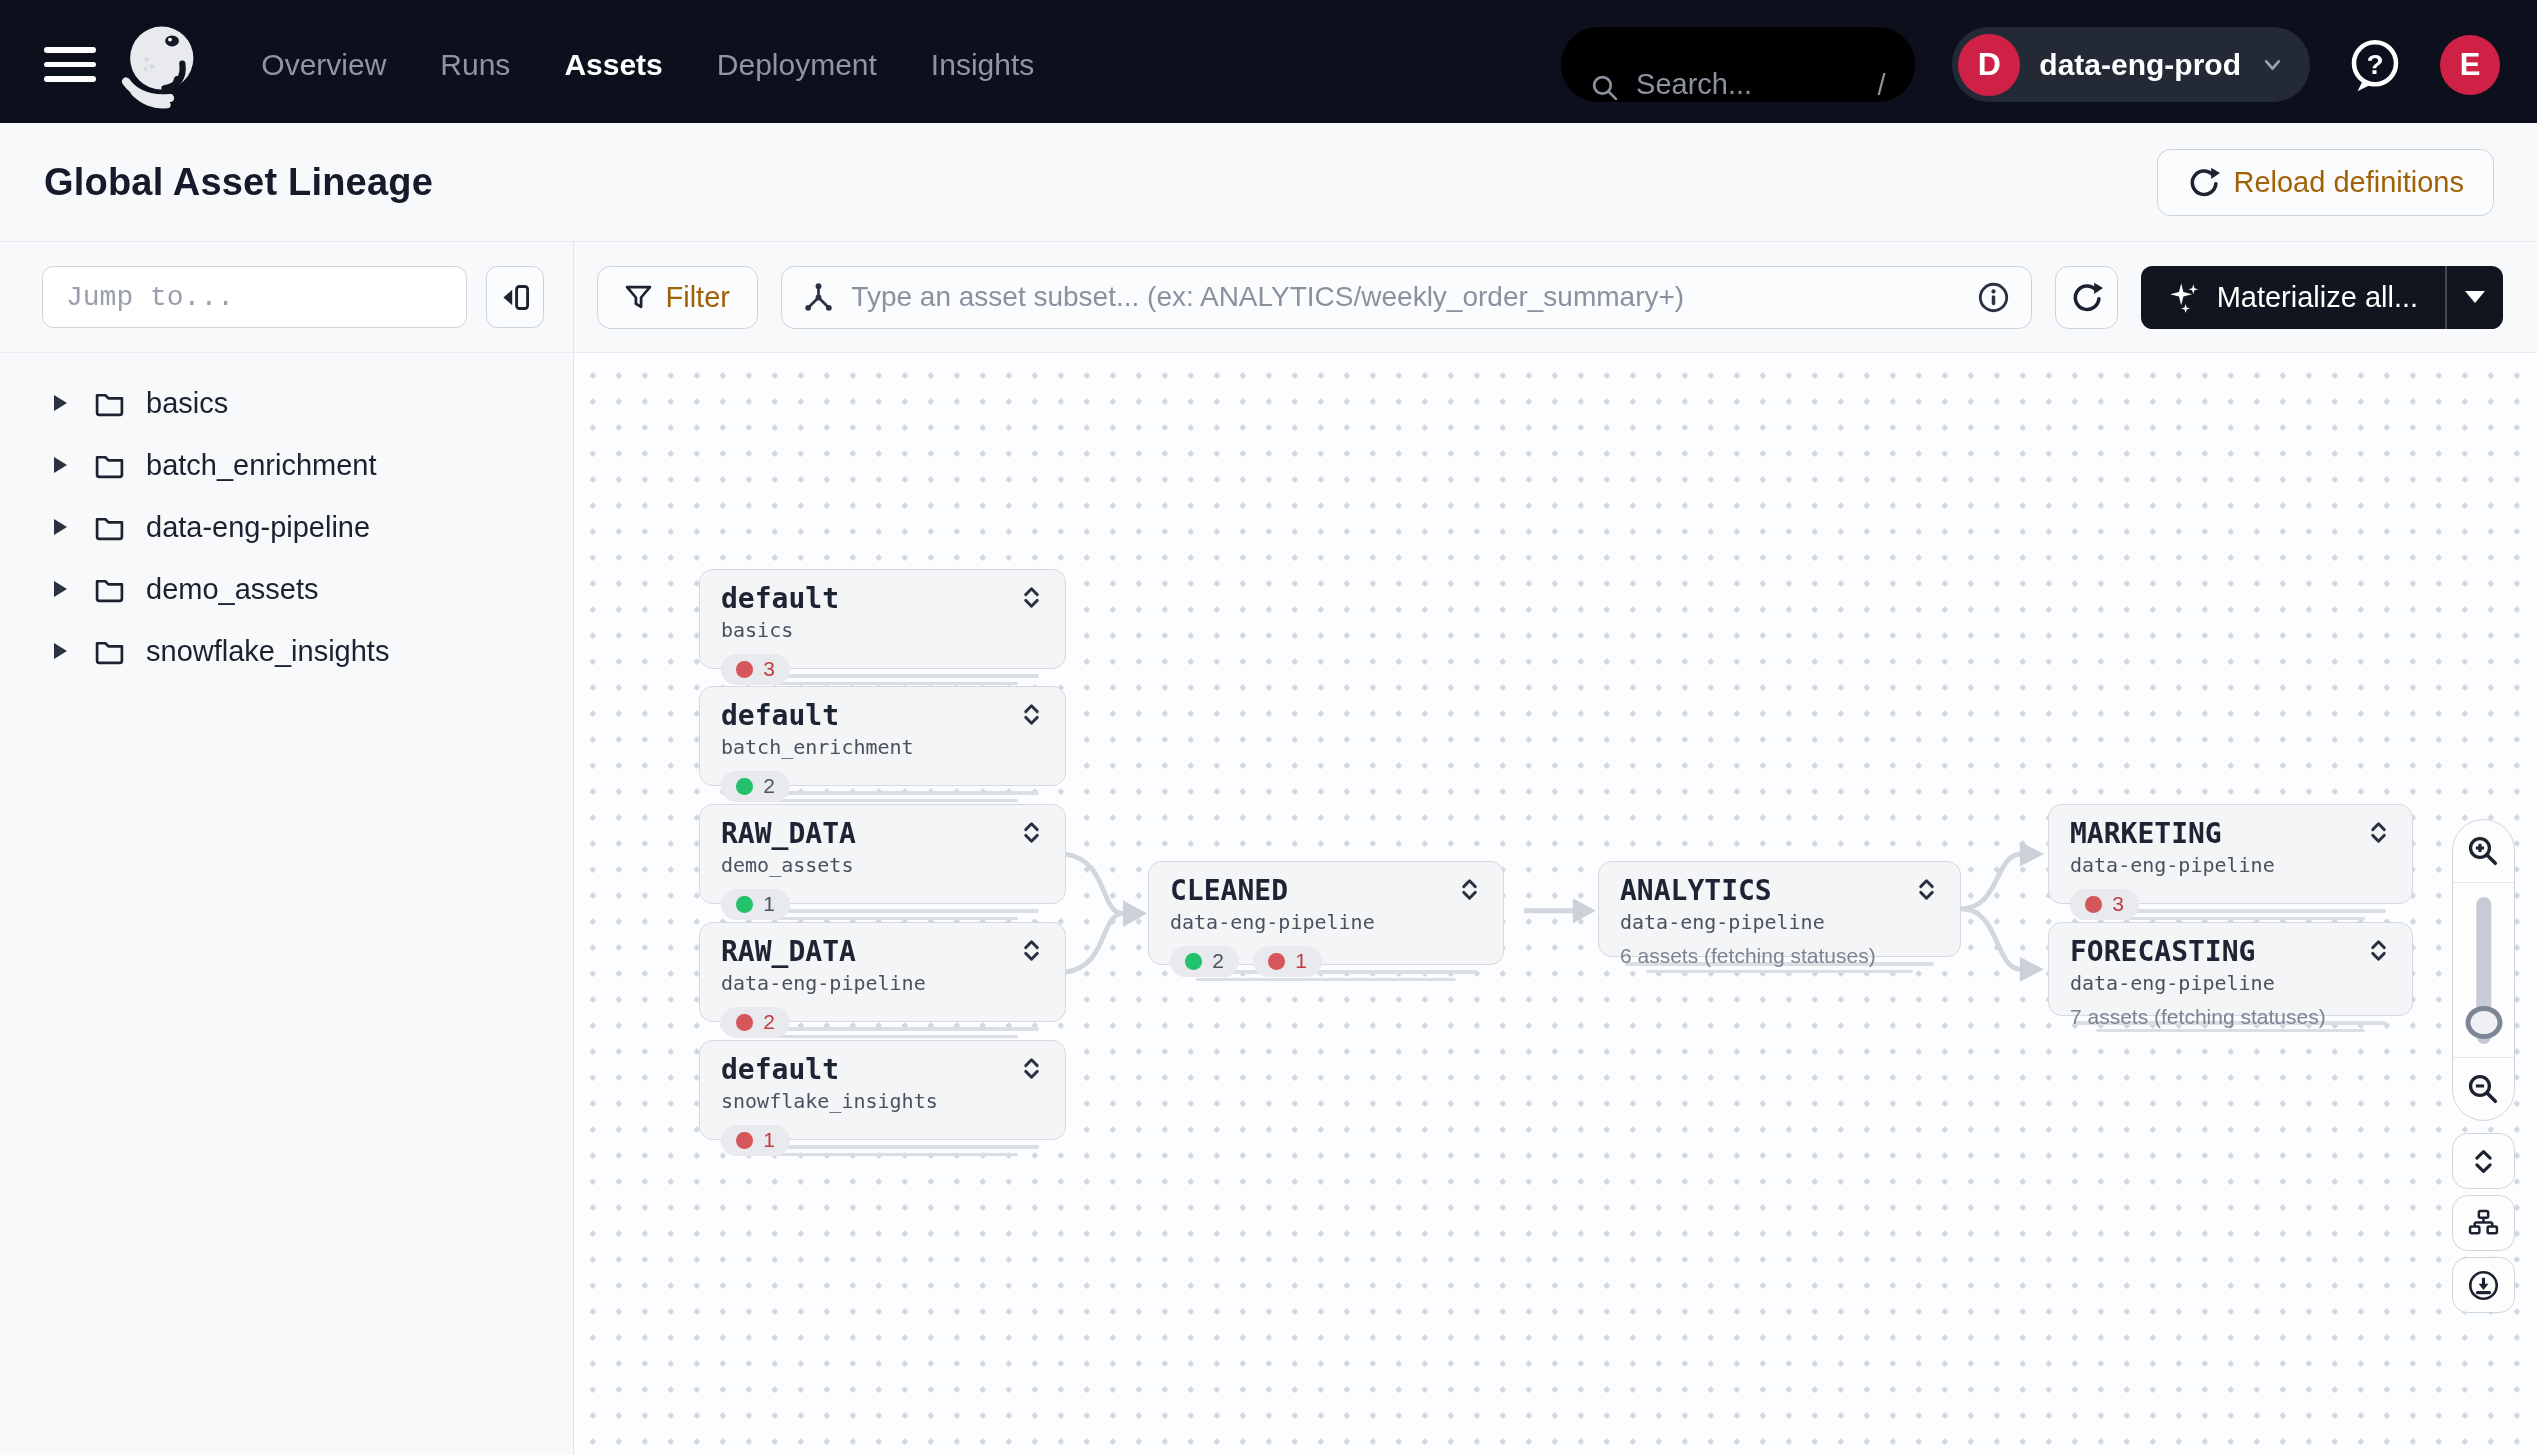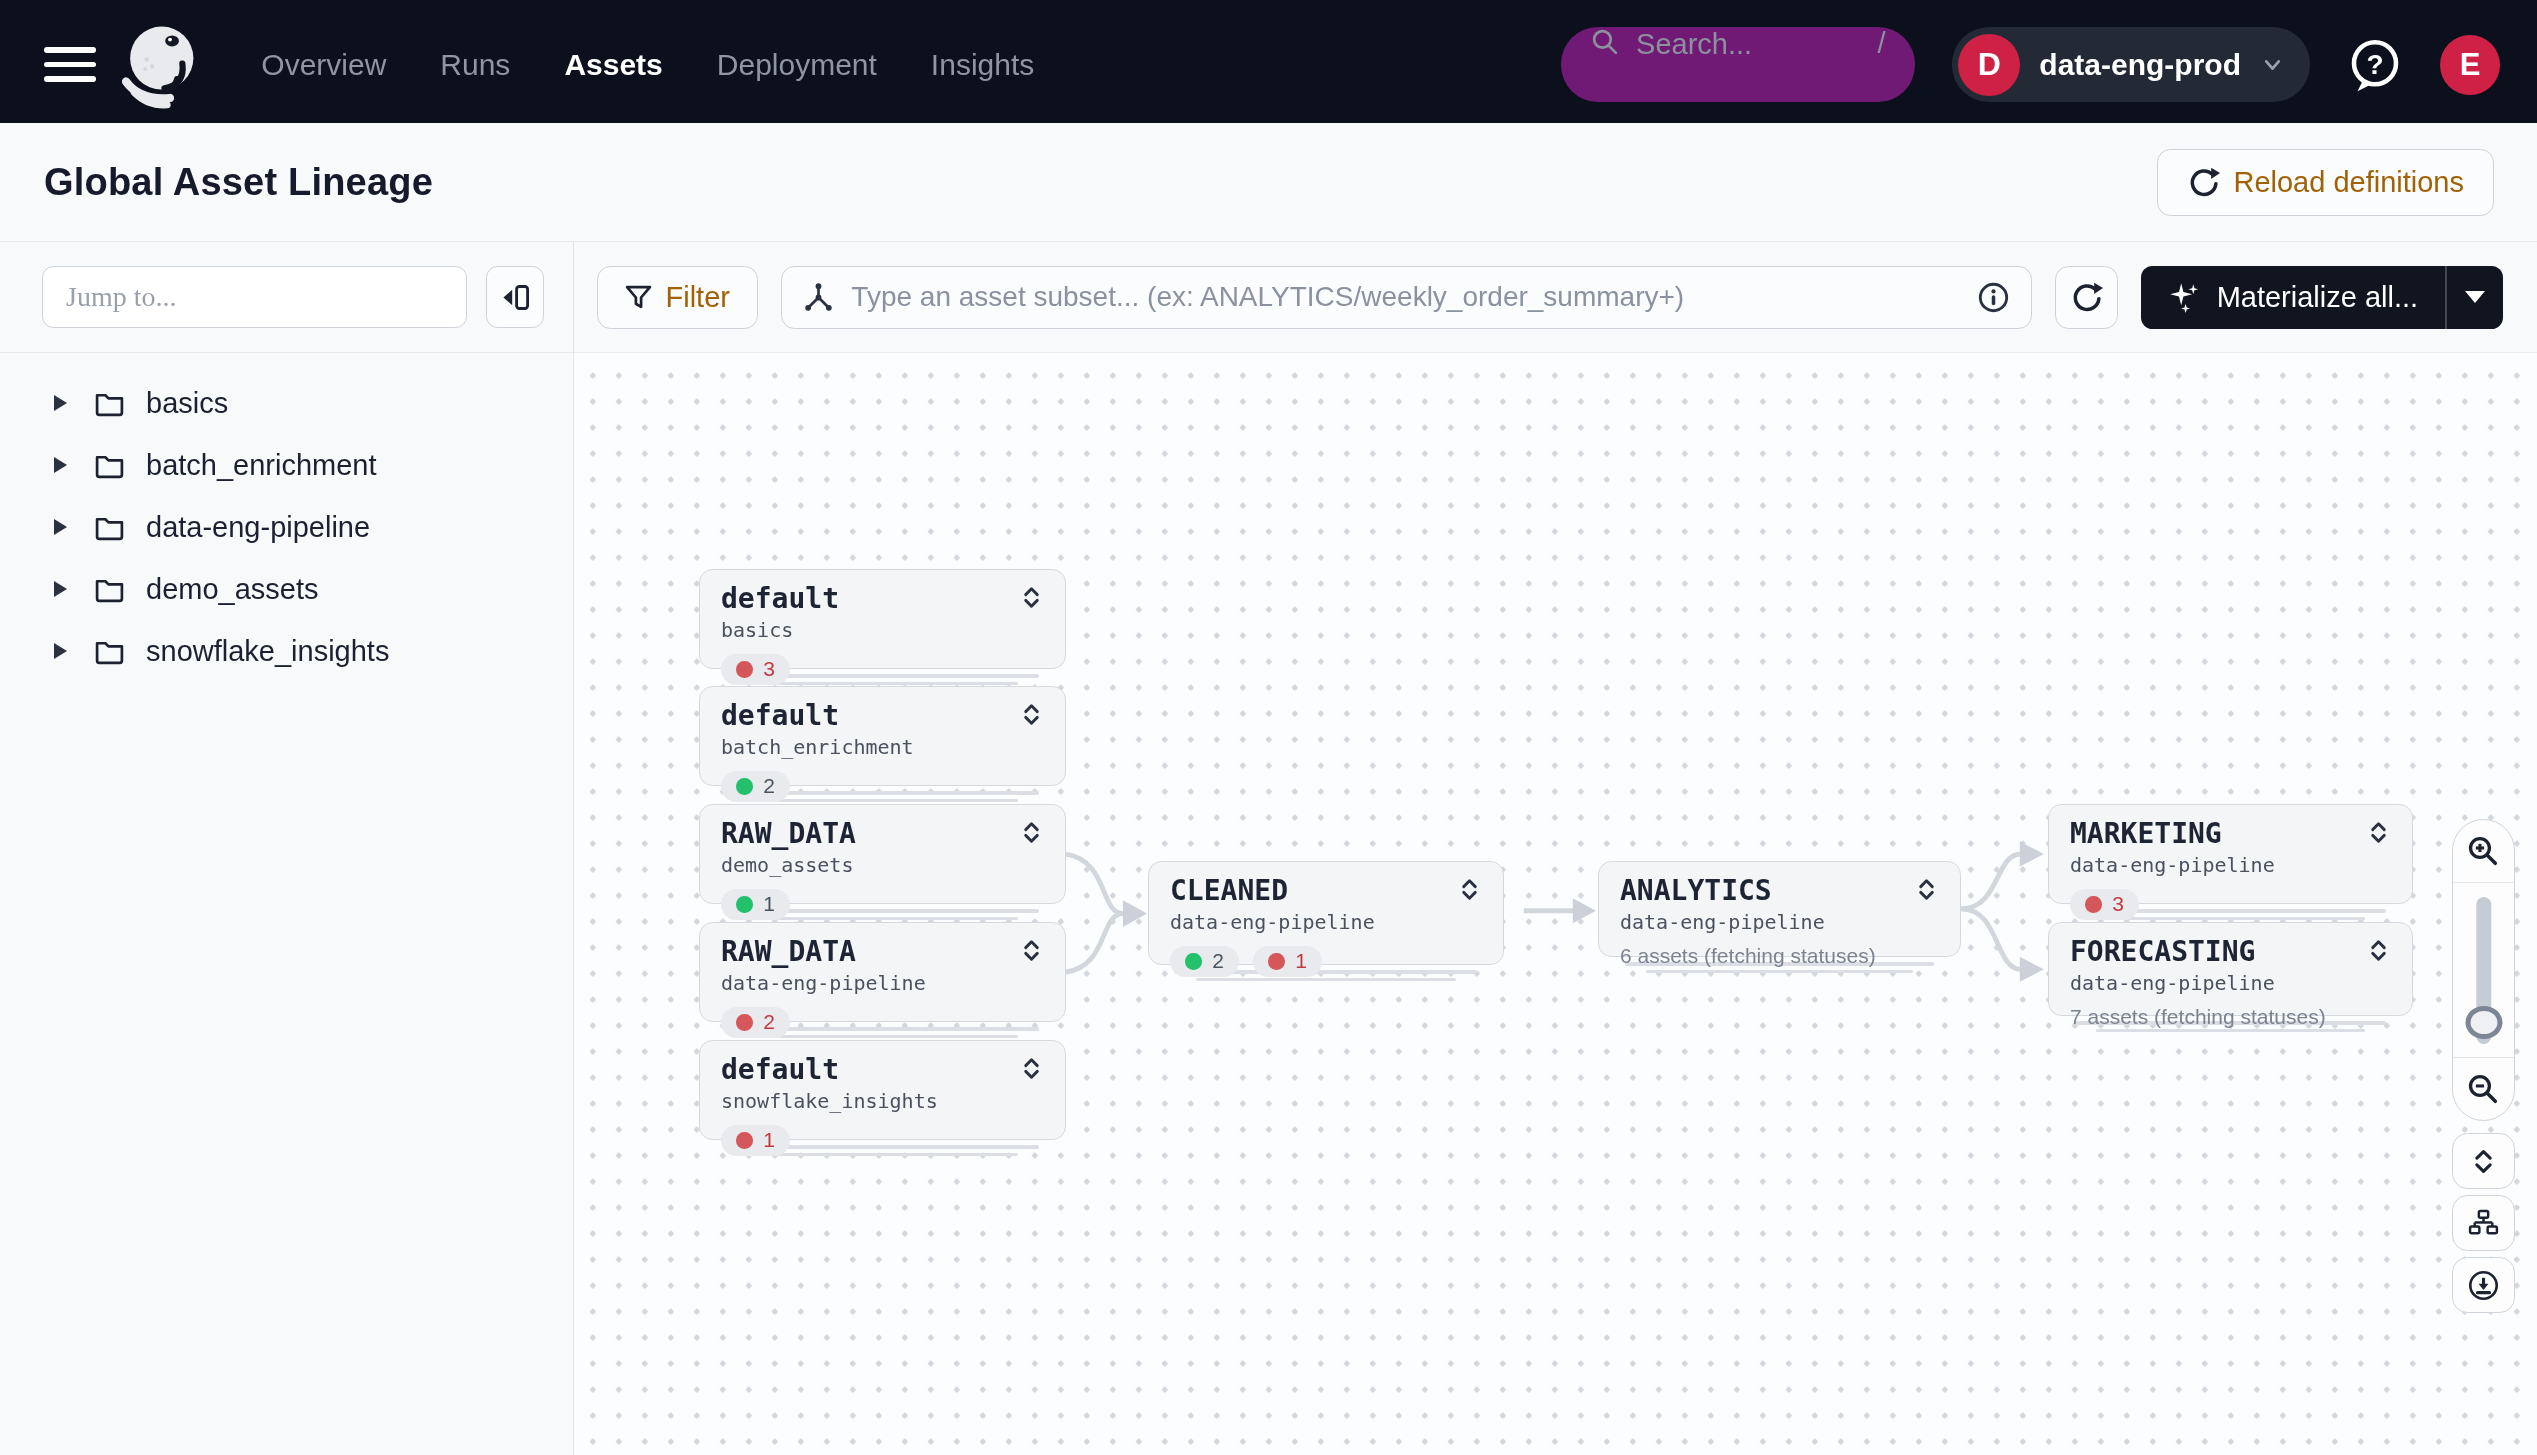--- a/index.html
+++ b/index.html
@@ -9,21 +9,21 @@
   
   .topnav{position:absolute;left:0;top:0;right:0;height:123px;background:#0c0f1c;
           display:flex;align-items:center;padding:6px 38px 0 44px;box-sizing:border-box;}
   .hamburger{width:54px;height:42px;display:flex;flex-direction:column;justify-content:space-between;cursor:pointer;padding:3.8px 0;box-sizing:border-box;}
   .hamburger span{display:block;width:52px;height:5.8px;background:#fff;border-radius:2.9px;}
   .logo{width:88px;height:88px;margin-left:17.3px;flex:0 0 auto;}
   .navlinks{display:flex;gap:54px;margin-left:58px;}
   .navlink{font-size:30px;color:#8f95a1;cursor:pointer;}
   .navlink.active{color:#ffffff;font-weight:bold;}
   .nav-right{margin-left:auto;display:flex;align-items:center;gap:37px;}
-  .searchpill{width:354px;height:75px;background:#701a75;border-radius:37px;display:flex;align-items:flex-start;
+  .searchpill{width:354px;height:75px;background:#000000;border-radius:37px;display:flex;align-items:flex-end;
               padding:0 29px;box-sizing:border-box;gap:15.4px;}
   .searchpill input{flex:1;background:transparent;border:none;outline:none;font-size:29px;color:#e8eaee;
                     font-family:"Liberation Sans",sans-serif;min-width:0;}
   .searchpill input::placeholder{color:#8b919e;}
   .search-slash{color:#8b919e;font-size:29px;}
   .deploypill{height:75px;background:#242936;border-radius:37px;display:flex;align-items:center;
               padding:0 25px 0 6.7px;gap:19px;cursor:pointer;}
   .deploy-badge{width:62px;height:62px;border-radius:50%;background:#cf2145;color:#fff;font-size:32px;font-weight:bold;
                 display:flex;align-items:center;justify-content:center;}
   .deploy-name{color:#fff;font-size:30px;font-weight:bold;}
@@ -36,21 +36,21 @@
   .pagetitle{font-size:38px;font-weight:bold;color:#161b2c;letter-spacing:0.2px;}
   .btn{display:flex;align-items:center;gap:13.5px;background:#fbfcfd;border:1.9px solid #ccd2d9;border-radius:13.5px;
        color:#a16207;font-size:29px;cursor:pointer;box-sizing:border-box;}
   .reload-btn{margin-left:auto;height:67px;padding:0 29px;}
 
   
   .workspace{position:absolute;left:0;top:242px;right:0;bottom:0;}
   .sidebar{position:absolute;left:0;top:0;bottom:0;width:574px;border-right:1.9px solid #e1e4e9;background:#f8f9fb;box-sizing:border-box;}
   .side-toolbar{height:111px;display:flex;align-items:center;padding:0 29px 0 42px;gap:19px;border-bottom:1.9px solid #e7eaee;box-sizing:border-box;}
   .jumpinput{flex:1;height:62px;border:1.9px solid #ced3da;border-radius:11.5px;background:#fff;padding:0 23px;
-             font-size:28px;color:#1b2130;font-family:Liberation Serif, serif;outline:none;box-sizing:border-box;min-width:0;}
+             font-size:28px;color:#1b2130;font-family:Liberation Mono, monospace;outline:none;box-sizing:border-box;min-width:0;}
   .jumpinput::placeholder{color:#99a0ab;}
   .collapse-btn{width:58px;height:62px;justify-content:center;border-radius:11.5px;}
   .tree{padding-top:19px;}
   .treerow{height:62px;display:flex;align-items:center;padding-left:54px;cursor:pointer;}
   .caret{width:0;height:0;border-left:13.5px solid #2a3140;border-top:8.7px solid transparent;border-bottom:8.7px solid transparent;flex:0 0 auto;}
   .folder-ic{margin-left:27px;flex:0 0 auto;}
   .treelabel{margin-left:21px;font-size:29px;color:#1b2130;}
 
   .main{position:absolute;left:574px;top:0;right:0;bottom:0;}
   .graph-toolbar{height:111px;display:flex;align-items:center;gap:23px;padding:0 35px 0 23px;

